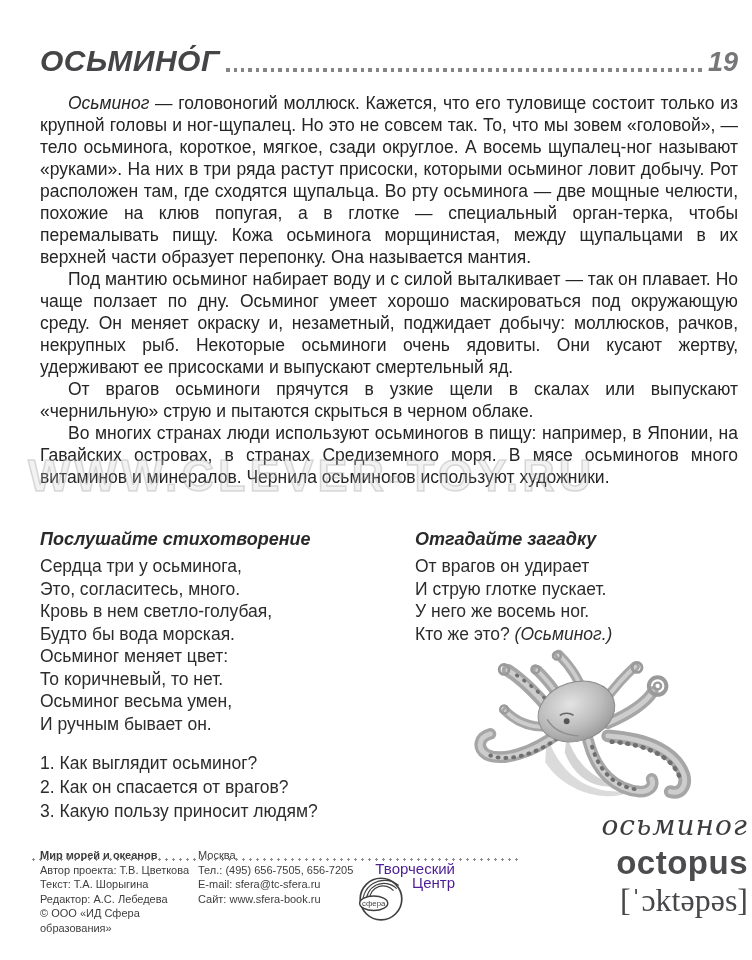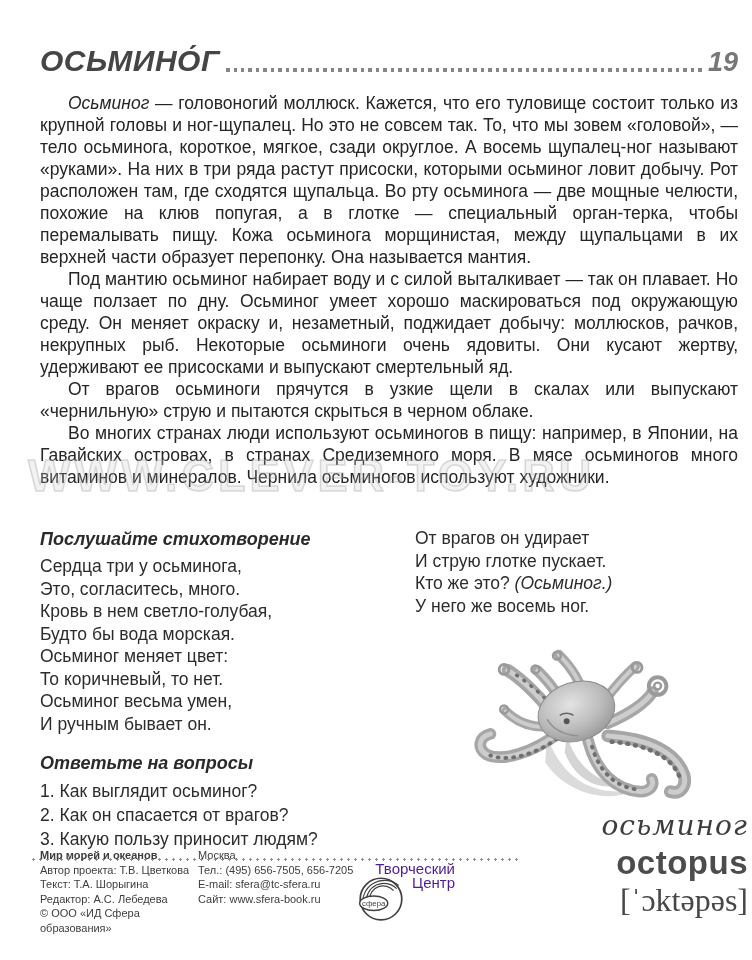--- a/index.html
+++ b/index.html
@@ -107,28 +107,28 @@
     <div class="poem-line">Это, согласитесь, много.</div>
     <div class="poem-line">Кровь в нем светло-голубая,</div>
     <div class="poem-line">Будто бы вода морская.</div>
     <div class="poem-line">Осьминог меняет цвет:</div>
     <div class="poem-line">То коричневый, то нет.</div>
     <div class="poem-line">Осьминог весьма умен,</div>
     <div class="poem-line">И ручным бывает он.</div>
   </div>
 
   <div class="riddle">
+    <div class="section-heading">Отгадайте загадку</div>
     <div class="riddle-line">От врагов он удирает</div>
     <div class="riddle-line">И струю глотке пускает.</div>
+    <div class="riddle-line">У него же восемь ног.</div>
     <div class="riddle-line"><span>Кто же это? </span> <span class="riddle-answer">(Осьминог.)</span></div>
-    <div class="riddle-line">У него же восемь ног.</div>
   </div>
 
   <div class="questions">
-    <div class="section-heading">Ответьте на вопросы</div>
     <div class="question-line">1. Как выглядит осьминог?</div>
     <div class="question-line">2. Как он спасается от врагов?</div>
     <div class="question-line">3. Какую пользу приносит людям?</div>
   </div>
 
   <div class="octopus-wrap">
     <svg width="300" height="176" viewBox="0 0 300 180" xmlns="http://www.w3.org/2000/svg">
       <defs>
         <radialGradient id="octoGrad" cx="45%" cy="35%" r="75%">
           <stop offset="0%" stop-color="#e3e3e3"></stop>

